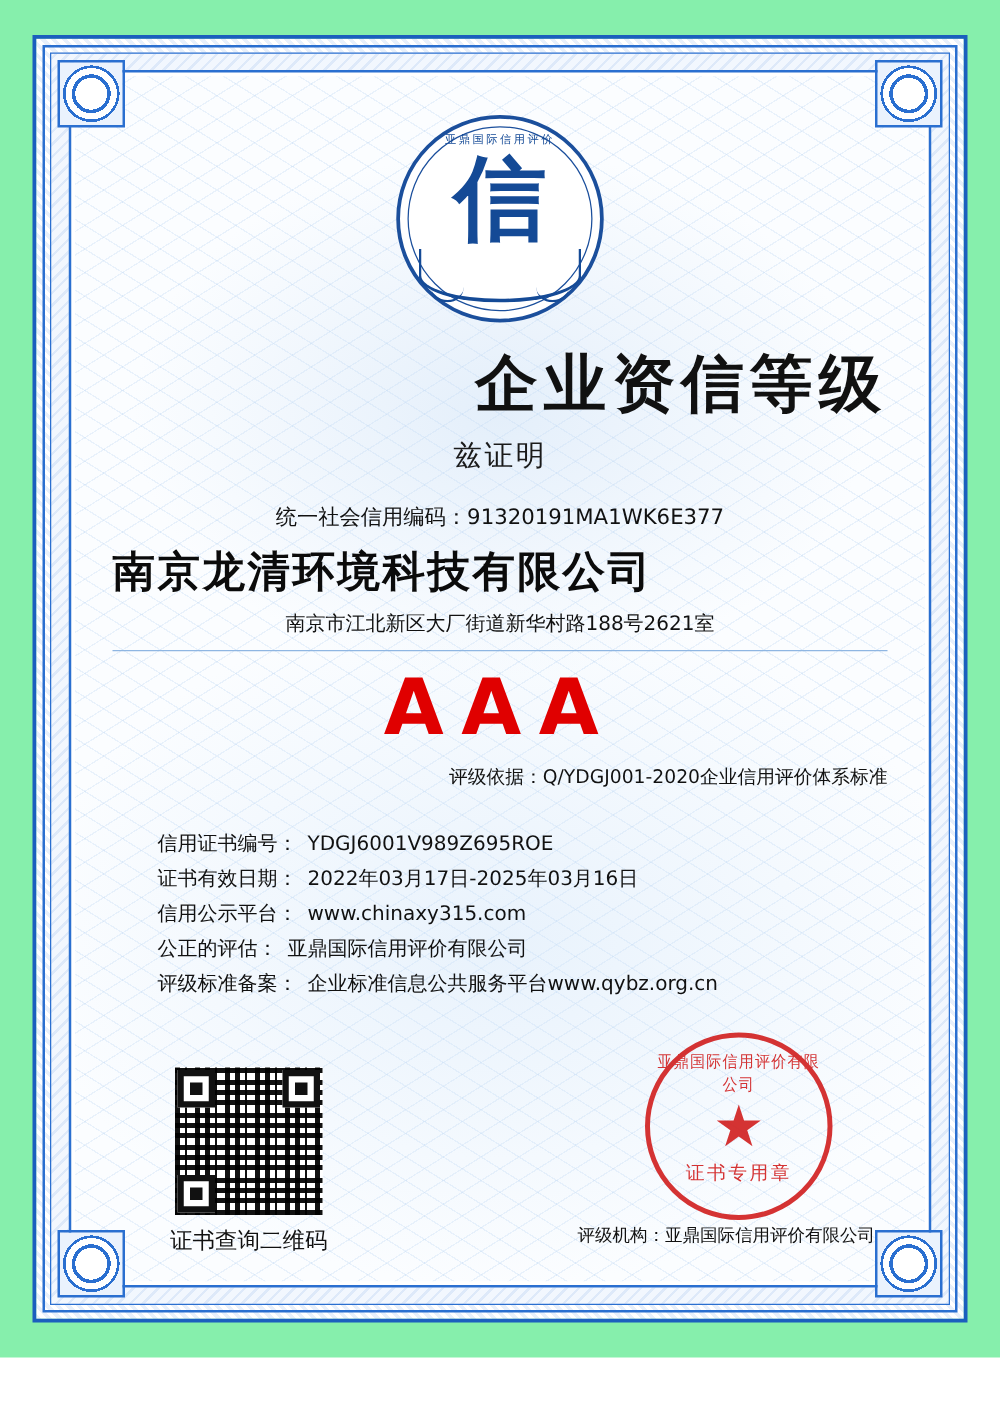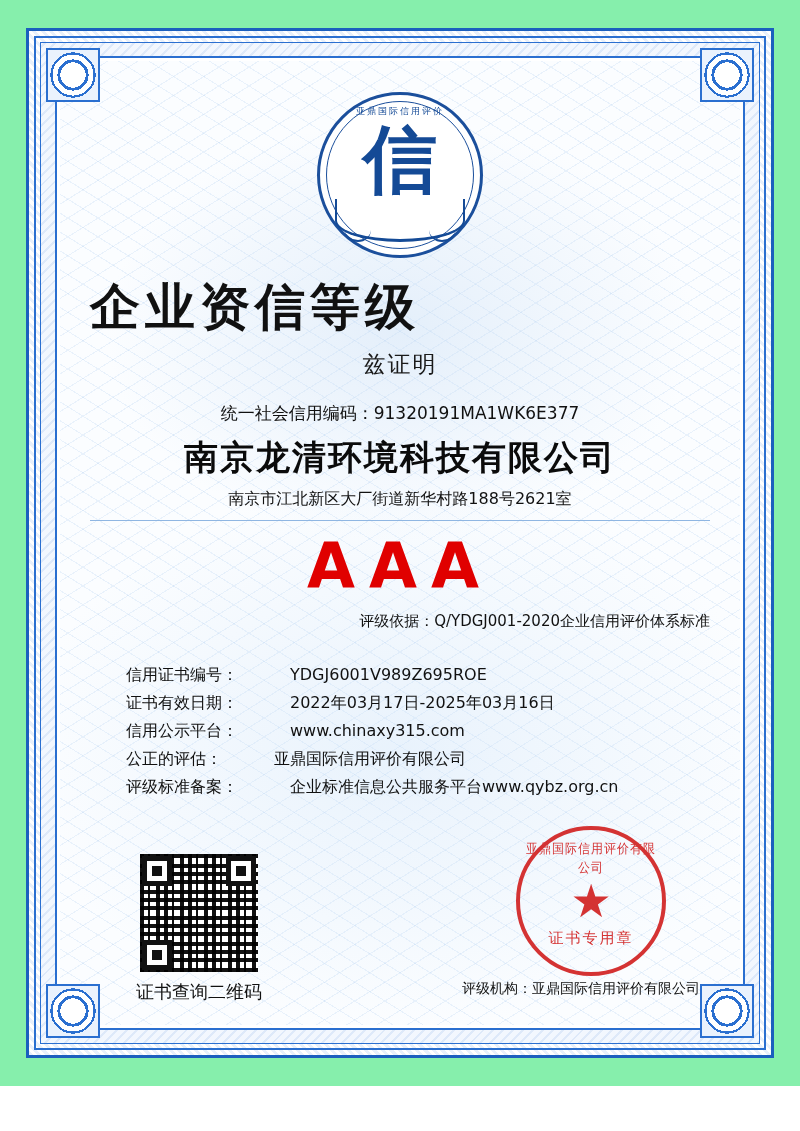--- a/index.html
+++ b/index.html
@@ -185,21 +185,21 @@
     height: 22px;
     border-bottom: 2px solid #144a96;
     border-radius: 0 0 60% 60%;
   }
   .emblem .wheat::before { left: 8px; }
   .emblem .wheat::after  { right: 8px; }
 
   
   .title {
     margin-top: 16px;
-    text-align: left;
+    text-align: right;
     font-family: Liberation Mono, monospace;
     font-weight: bold;
     font-size: 50px;
     letter-spacing: 5px;
     color: #111111;
   }
   .subtitle {
     margin-top: 8px;
     text-align: center;
     font-family: "DejaVu Sans", sans-serif;
@@ -210,21 +210,20 @@
 
   .credit-code {
     margin-top: 22px;
     text-align: center;
     font-family: "DejaVu Sans", sans-serif;
     font-size: 17px;
     color: #111111;
   }
   .company {
     margin-top: 10px;
-    text-align: center;
     font-family: "DejaVu Sans", sans-serif;
     font-weight: bold;
     font-size: 34px;
     letter-spacing: 2px;
     color: #0b0b0b;
   }
   .address {
     margin-top: 8px;
     padding-bottom: 10px;
     text-align: center;
@@ -268,21 +267,20 @@
     margin-top: 34px;
     margin-left: 36px;
     font-family: "DejaVu Sans", sans-serif;
     font-size: 16px;
     color: #111111;
   }
   .detail-row {
     display: flex;
     align-items: baseline;
     margin-bottom: 7px;
-    gap: 44px;
   }
   .detail-label {
     white-space: nowrap;
   }
   .detail-value {
     margin-left: 8px;
     white-space: nowrap;
   }
 
   

